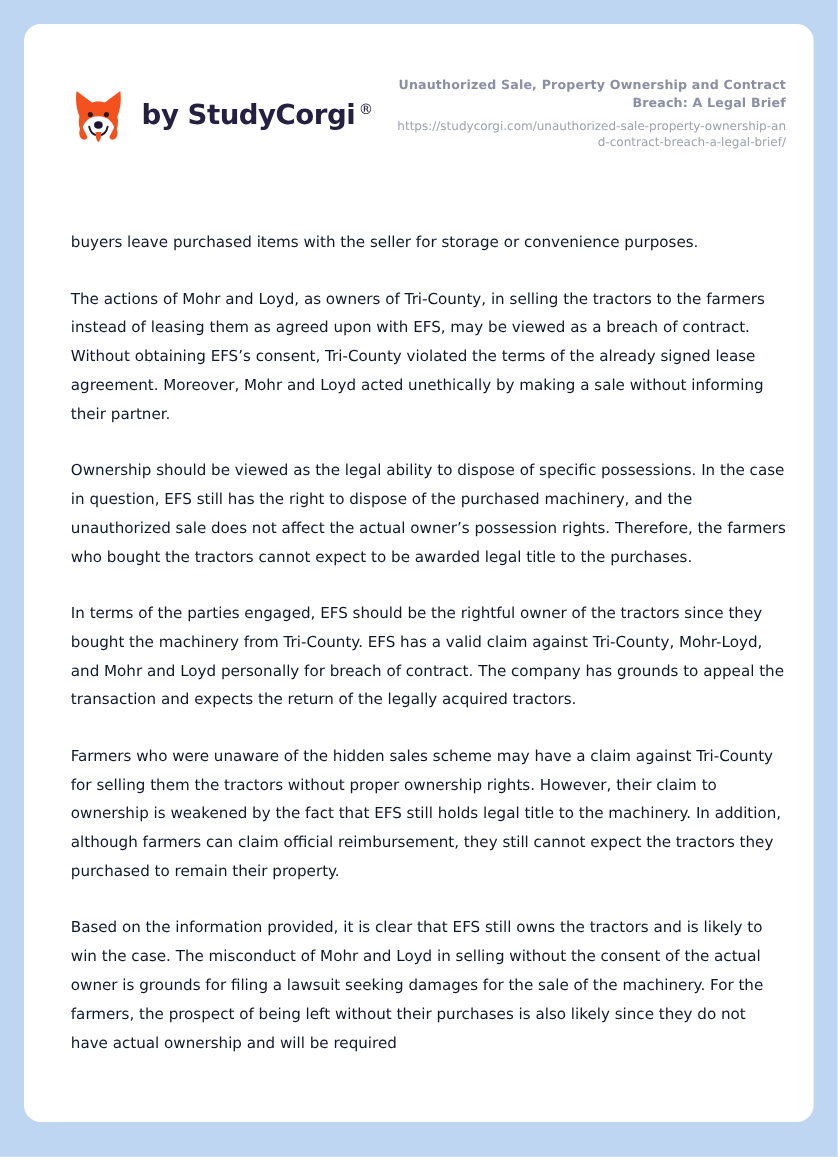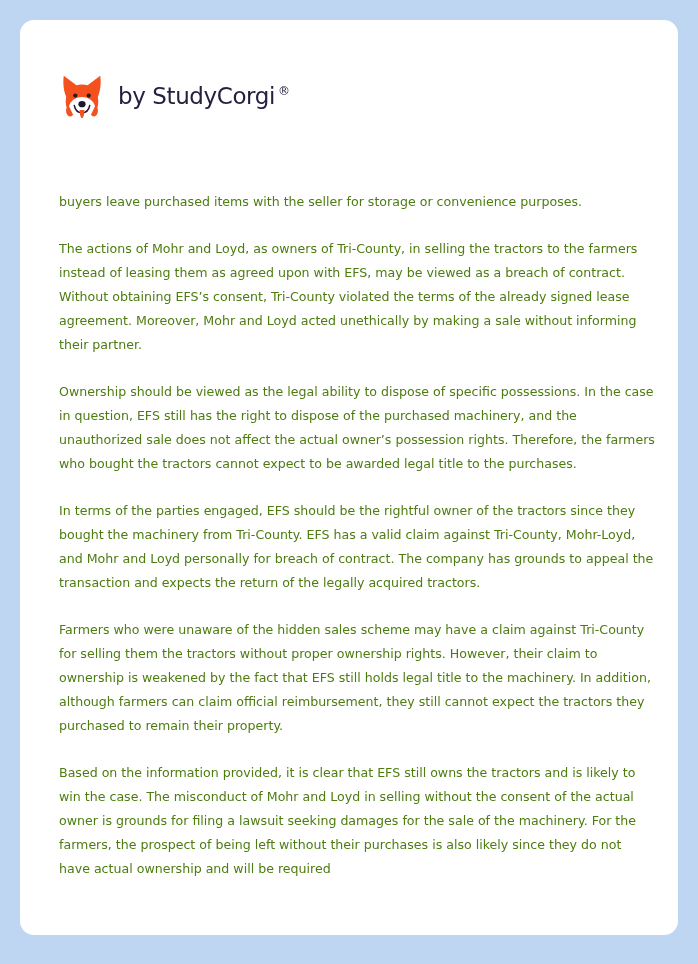--- a/index.html
+++ b/index.html
@@ -44,21 +44,21 @@
     display: block;
   }
   #brand-text-wrap {
     display: flex;
     align-items: flex-start;
     margin-left: 12px;
   }
   #brand-text {
     font-family: "DejaVu Sans", sans-serif;
     font-size: 23px;
-    font-weight: normal;
+    font-weight: bold;
     color: #252040;
     letter-spacing: -0.4px;
     line-height: 1;
     white-space: nowrap;
   }
   #brand-reg {
     font-size: 12px;
     color: #252040;
     margin-left: 3px;
     margin-top: -1px;
@@ -90,21 +90,21 @@
   
   #doc-body {
     position: absolute;
     left: 39px;
     top: 170px;
     width: 597px;
   }
   .doc-paragraph {
     font-family: "DejaVu Sans", sans-serif;
     font-size: 12.6px;
-    color: #4d7c0f;
+    color: #0f172a;
     line-height: 24px;
     margin: 0 0 23px 0;
     text-align: left;
   }
   .doc-heading {
     font-family: "DejaVu Sans", sans-serif;
     font-size: 16.5px;
     font-weight: bold;
     color: #2c2b47;
     line-height: 24px;
@@ -141,20 +141,24 @@
         <path d="M34 70 C36 80 42 85 50 85 C58 85 64 80 66 70" stroke="#1c1630" stroke-width="3.2" fill="none" stroke-linecap="round"></path>
 
         <path d="M45 79 C45 90 48 96 50 96 C52 96 55 90 55 79 Z" fill="#f4511e"></path>
       </svg>
       <div id="brand-text-wrap">
         <span id="brand-text">by StudyCorgi</span>
         <span id="brand-reg">®</span>
       </div>
     </div>
 
+    <div id="header-meta">
+      <div id="header-title">Unauthorized Sale, Property Ownership and Contract Breach: A Legal Brief</div>
+      <div id="header-url">https://studycorgi.com/unauthorized-sale-property-ownership-and-contract-breach-a-legal-brief/</div>
+    </div>
 
   </div>
 
   <div id="doc-body">
     <p class="doc-paragraph">buyers leave purchased items with the seller for storage or convenience purposes.</p>
     <p class="doc-paragraph">The actions of Mohr and Loyd, as owners of Tri-County, in selling the tractors to the farmers instead of leasing them as agreed upon with EFS, may be viewed as a breach of contract. Without obtaining EFS’s consent, Tri-County violated the terms of the already signed lease agreement. Moreover, Mohr and Loyd acted unethically by making a sale without informing their partner.</p>
     <p class="doc-paragraph">Ownership should be viewed as the legal ability to dispose of specific possessions. In the case in question, EFS still has the right to dispose of the purchased machinery, and the unauthorized sale does not affect the actual owner’s possession rights. Therefore, the farmers who bought the tractors cannot expect to be awarded legal title to the purchases.</p>
     <p class="doc-paragraph">In terms of the parties engaged, EFS should be the rightful owner of the tractors since they bought the machinery from Tri-County. EFS has a valid claim against Tri-County, Mohr-Loyd, and Mohr and Loyd personally for breach of contract. The company has grounds to appeal the transaction and expects the return of the legally acquired tractors.</p>
     <p class="doc-paragraph">Farmers who were unaware of the hidden sales scheme may have a claim against Tri-County for selling them the tractors without proper ownership rights. However, their claim to ownership is weakened by the fact that EFS still holds legal title to the machinery. In addition, although farmers can claim official reimbursement, they still cannot expect the tractors they purchased to remain their property.</p>
     <p class="doc-paragraph">Based on the information provided, it is clear that EFS still owns the tractors and is likely to win the case. The misconduct of Mohr and Loyd in selling without the consent of the actual owner is grounds for filing a lawsuit seeking damages for the sale of the machinery. For the farmers, the prospect of being left without their purchases is also likely since they do not have actual ownership and will be required</p>

